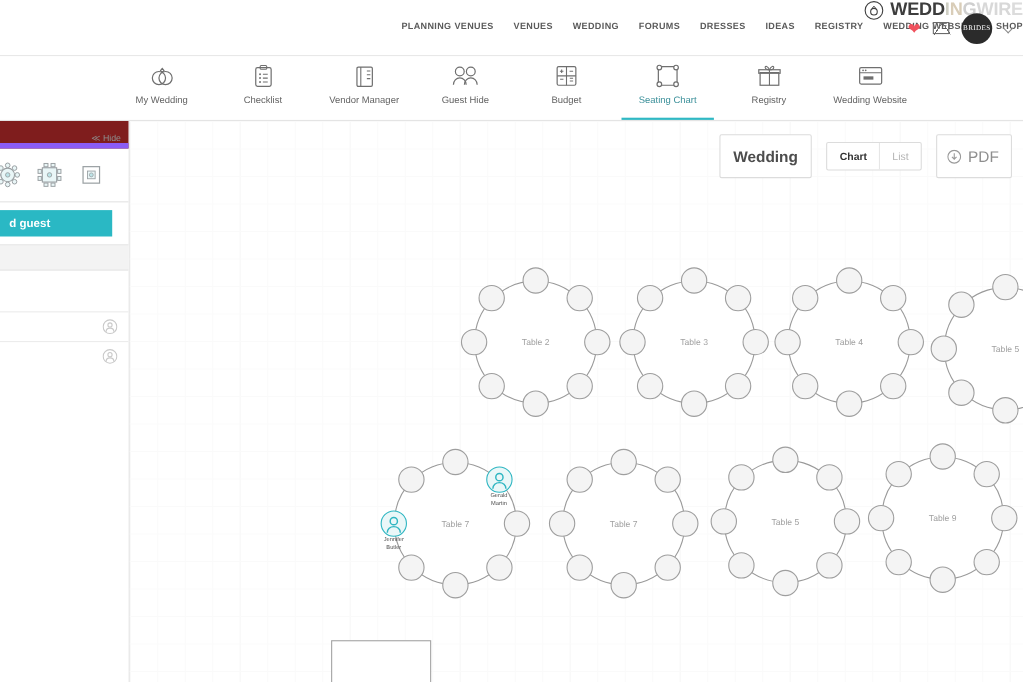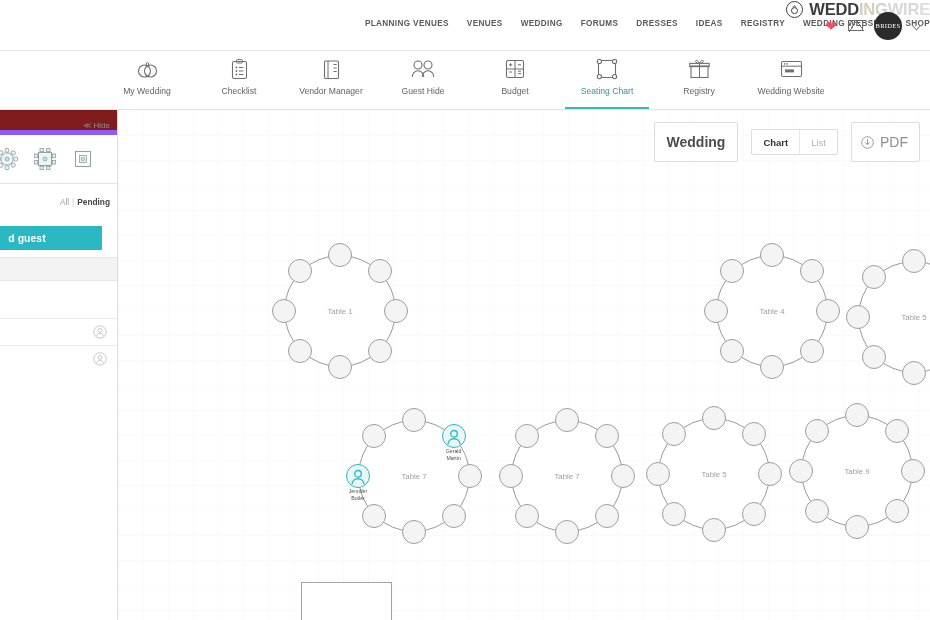--- a/index.html
+++ b/index.html
@@ -378,25 +378,20 @@
       </span>
       <span class="tbl-ico">
         <svg width="24" height="24" viewBox="0 0 24 24">
           <rect x="4.5" y="4.5" width="15" height="15" fill="#fff" stroke="#9aa0a3" stroke-width="1.1"></rect>
           <rect x="8.5" y="8.5" width="7" height="7" fill="#e9f6f7" stroke="#9aa0a3" stroke-width="0.8"></rect>
           <circle cx="12" cy="12" r="1.8" fill="#bde4e8" stroke="#9aa0a3" stroke-width="0.7"></circle>
         </svg>
       </span>
     </div>
 
-    <div class="sb-filter">
-      <span>All</span>
-      <span class="sep">|</span>
-      <span class="pend">Pending</span>
-    </div>
 
     <div class="sb-addbtn-wrap">
       <button class="sb-addbtn">d guest</button>
     </div>
 
     <div class="sb-gap"></div>
     <div class="sb-blank"></div>
 
     <div class="guest-row">
       <span class="g-av">
@@ -430,23 +425,36 @@
         <span class="dl-ico">
           <svg width="13" height="13" viewBox="0 0 13 13">
               <circle cx="6.5" cy="6.5" r="5.8" fill="none" stroke="#9a9a9a" stroke-width="1"></circle>
               <path d="M6.5 3.3v5.2M4.4 6.6l2.1 2.1 2.1-2.1" fill="none" stroke="#9a9a9a" stroke-width="1"></path>
             </svg>
         </span>
         <span>PDF</span>
       </div>
     </div>
 
-  <div class="table-obj" style="left: 166px; top: 145px; width: 112px; height: 112px;">
-        <div class="t-center">
-          <span class="t-label">Table 1</span>
+      <div class="table-obj" style="left: 313px; top: 145px; width: 112px; height: 112px;">
+        <div class="t-center">
+          <span class="t-label">Table 2</span>
+        </div>
+        <div class="chair" style="width: 24px; height: 24px; left: 44px; top: -12px;"></div>
+        <div class="chair" style="width: 24px; height: 24px; left: 83.598px; top: 4.40202px;"></div>
+        <div class="chair" style="width: 24px; height: 24px; left: 100px; top: 44px;"></div>
+        <div class="chair" style="width: 24px; height: 24px; left: 83.598px; top: 83.598px;"></div>
+        <div class="chair" style="width: 24px; height: 24px; left: 44px; top: 100px;"></div>
+        <div class="chair" style="width: 24px; height: 24px; left: 4.40202px; top: 83.598px;"></div>
+        <div class="chair" style="width: 24px; height: 24px; left: -12px; top: 44px;"></div>
+        <div class="chair" style="width: 24px; height: 24px; left: 4.40202px; top: 4.40202px;"></div>
+      </div>
+      <div class="table-obj" style="left: 457px; top: 145px; width: 112px; height: 112px;">
+        <div class="t-center">
+          <span class="t-label">Table 3</span>
         </div>
         <div class="chair" style="width: 24px; height: 24px; left: 44px; top: -12px;"></div>
         <div class="chair" style="width: 24px; height: 24px; left: 83.598px; top: 4.40202px;"></div>
         <div class="chair" style="width: 24px; height: 24px; left: 100px; top: 44px;"></div>
         <div class="chair" style="width: 24px; height: 24px; left: 83.598px; top: 83.598px;"></div>
         <div class="chair" style="width: 24px; height: 24px; left: 44px; top: 100px;"></div>
         <div class="chair" style="width: 24px; height: 24px; left: 4.40202px; top: 83.598px;"></div>
         <div class="chair" style="width: 24px; height: 24px; left: -12px; top: 44px;"></div>
         <div class="chair" style="width: 24px; height: 24px; left: 4.40202px; top: 4.40202px;"></div>
       </div>

